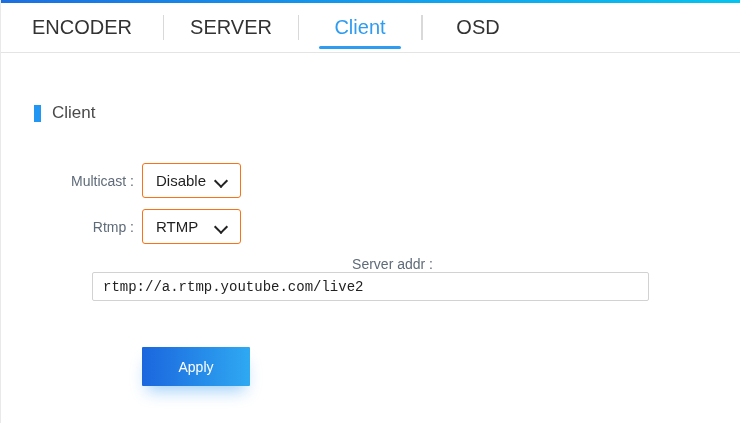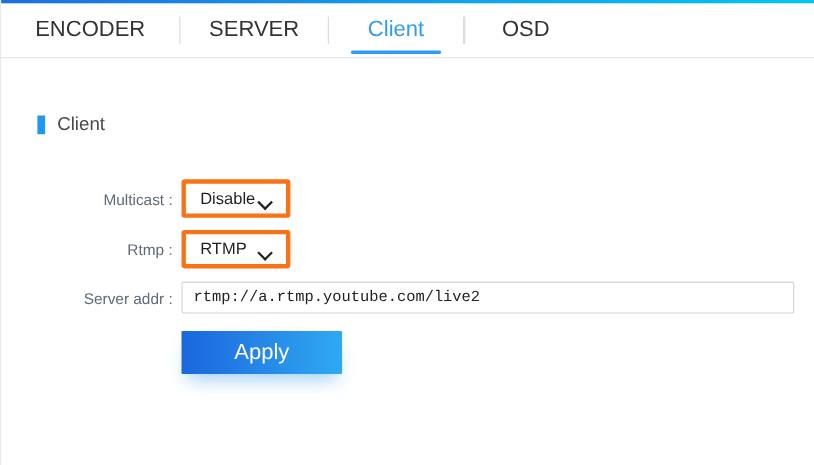--- a/index.html
+++ b/index.html
@@ -18,42 +18,42 @@
   .tab.w0{width:162px}.tab.w1{width:134px}.tab.w2{width:122px}.tab.w3{width:111px}.tab.w4{width:110px}
   .tab.active{color:#2e9cf0;}
   .tab .underline{position:absolute;left:50%;transform:translateX(-50%);bottom:3px;
        width:82px;height:3px;background:#2e9cf0;border-radius:2px;}
   .tabdiv{width:1px;height:25px;background:#d9d9d9;align-self:center;}
   
   .section-head{display:flex;align-items:center;margin:50px 0 0 33px;}
   .section-bar{width:7px;height:17px;background:#2196f3;margin-right:11px;}
   .section-title{font-size:17px;color:#4a4a4a;}
   
-  .form{margin-top:40px;padding-left:23px;}
+  .form{margin-top:40px;}
   .row{display:flex;align-items:center;}
   .row.gap-a{margin-bottom:11px;}
   .row.gap-b{margin-bottom:12px;}
-  .row.gap-c{margin-bottom:9px;}
+  .row.gap-c{margin-bottom:9px;flex-direction:column;}
   .row.gap-d{margin-bottom:7px;}
   .flabel{width:133px;text-align:right;color:#5f6b78;font-size:14px;
           margin-right:8px;flex:none;white-space:nowrap;}
-  .select{width:99px;height:35px;border:4px solid #f97316;border-radius:3px;background:#fff;
+  .select{width:99px;height:35px;border:1px solid #f97316;border-radius:3px;background:#fff;
           display:flex;align-items:center;padding-left:13px;box-sizing:border-box;
           font-size:15px;color:#1f1f1f;position:relative;cursor:pointer;}
   .chevron{position:absolute;right:14px;top:12px;width:8px;height:8px;
            border-right:2px solid #222;border-bottom:2px solid #222;
            transform:rotate(45deg);pointer-events:none;}
   .tinput{width:557px;height:29px;border:1px solid #d2d2d2;border-radius:2px;
           box-sizing:border-box;padding:0 8px 0 10px;font-size:14px;color:#222;
           font-family:Liberation Mono, monospace;outline:none;}
   .apply-row{margin-left:141px;}
-  .apply-btn{width:146px;height:39px;border:none;border-radius:1px;color:#fff;font-size:20px;
+  .apply-btn{width:108px;height:39px;border:none;border-radius:1px;color:#fff;font-size:14px;
           font-family:"Liberation Sans","DejaVu Sans",sans-serif;cursor:pointer;
           background:linear-gradient(90deg,#1b66de 0%,#2fa9f2 100%);
-          box-shadow:0 10px 16px -5px rgba(47,150,240,.45);}
+          box-shadow:0 10px 16px -5px rgba(47,150,240,.45);margin-top:30px;}
 </style>
 </head>
 <body>
 
 <div class="topline"></div>
 
 <div class="tabbar">
   <div class="tab w0">ENCODER</div>
   <span class="tabdiv"></span>
   <div class="tab w1">SERVER</div>

